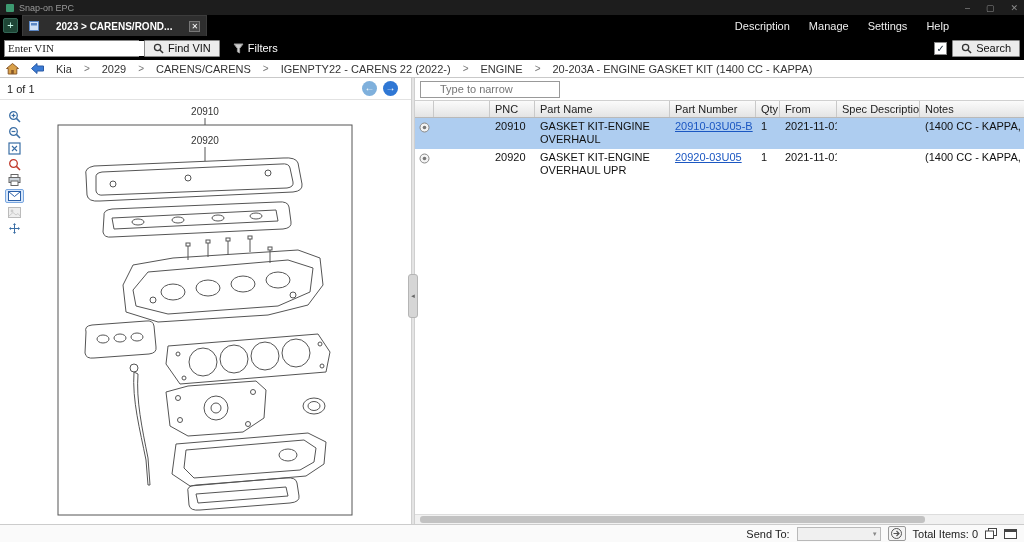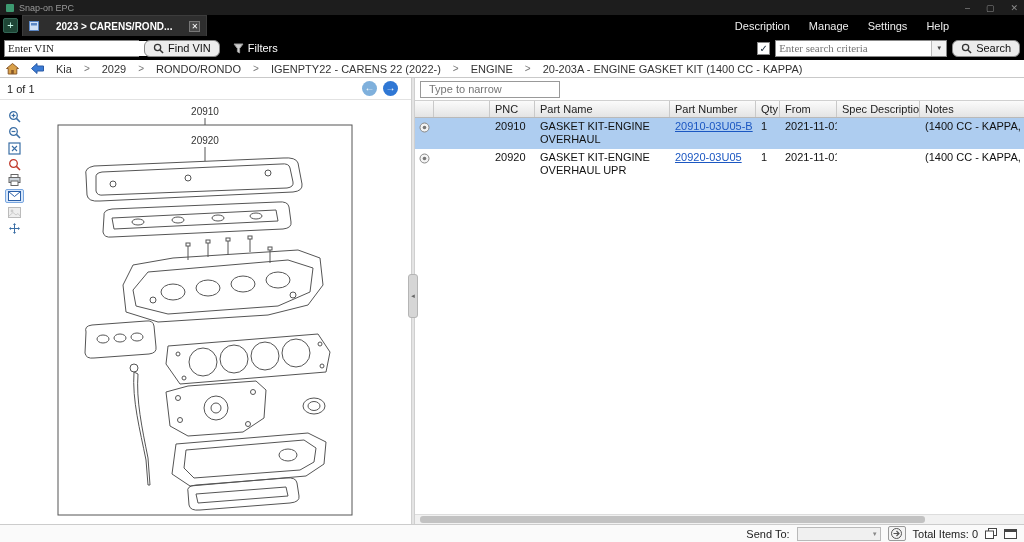--- a/index.html
+++ b/index.html
@@ -17,21 +17,21 @@
   .newtab{width:15px;height:15px;background:#1e4636;border:1px solid #365;color:#cfe;font-size:11px;line-height:13px;text-align:center;border-radius:2px}
   .tab{height:21px;margin-left:4px;background:#2e2e2e;color:#fff;display:flex;align-items:center;gap:17px;padding:0 6px;font-size:10px;font-weight:bold;border:1px solid #3c3c3c;border-bottom:none}
   .tab-close{width:11px;height:11px;background:#4a4a4a;border:1px solid #777;color:#fff;font-size:8px;line-height:9px;text-align:center;font-weight:normal}
   .tab-menu{margin-left:auto;display:flex;gap:19px;margin-right:72px;color:#eee;font-size:11px}
 
   
   .toolbar{position:absolute;top:36px;left:0;width:1024px;height:24px;background:#000;display:flex;align-items:center;padding:0 4px;gap:5px}
   .combo{display:flex;height:17px;background:#fff;border:1px solid #888}
   .combo input{border:none;outline:none;height:15px;font-family:Liberation Serif, serif;font-size:11px;padding:0 3px;color:#222}
   .combo .drop{width:15px;border-left:1px solid #bbb;background:#f2f2f2;color:#444;font-size:6px;display:flex;align-items:center;justify-content:center}
-  .tb-btn{height:17px;background:#ececec;border:1px solid #888;border-radius:6px;display:flex;align-items:center;gap:4px;padding:0 8px;font-size:11px;color:#111}
+  .tb-btn{height:17px;background:#ececec;border:1px solid #888;border-radius:1px;display:flex;align-items:center;gap:4px;padding:0 8px;font-size:11px;color:#111}
   .filters{display:flex;align-items:center;gap:4px;color:#fff;margin-left:8px}
   .spacer{flex:1}
   .checkbox{width:13px;height:13px;background:#fff;border:1px solid #888;color:#123;font-size:10px;line-height:11px;text-align:center}
 
   
   .breadcrumb{position:absolute;top:60px;left:0;width:1024px;height:18px;background:#fff;border-bottom:1px solid #c9c9c9;display:flex;align-items:center;gap:12px;padding:0 6px;color:#333}
   .crumb-sep{color:#777;font-size:10px}
 
   
   .main{position:absolute;top:78px;left:0;width:1024px;height:446px}
@@ -47,21 +47,21 @@
   .vt-icon.sel{background:#d8e7fa;border:1px solid #7aa7e0;border-radius:2px}
   .diagram-area{flex:1;position:relative}
   .diagram-area svg{position:absolute;left:10px;top:0}
   .diagram-area text{font-family:"Liberation Sans",sans-serif;font-size:10px;fill:#333}
 
   .splitter{position:absolute;left:411px;top:0;width:4px;height:446px;background:#e4e4e4;border-left:1px solid #cfcfcf;border-right:1px solid #cfcfcf}
   .splitter-handle{position:absolute;left:408px;top:196px;width:10px;height:44px;background:#d6d6d6;border:1px solid #b5b5b5;border-radius:3px;display:flex;align-items:center;justify-content:center;color:#666;font-size:6px;z-index:5}
 
   .right-panel{position:absolute;left:415px;top:0;width:609px;height:446px;background:#fff}
   .narrow-row{height:22px;display:flex;align-items:center;padding:0 5px}
-  .narrow-row input{width:140px;height:17px;border:1px solid #999;font-family:"Liberation Sans",sans-serif;font-size:11px;padding:0 8px;color:#333}
+  .narrow-row input{width:140px;height:17px;border:1px solid #999;font-family:"Liberation Sans",sans-serif;font-size:11px;padding:0 19px;color:#333}
   .grid{display:grid;grid-template-columns:19px 56px 45px 135px 86px 24px 57px 83px 1fr}
   .grid-header{height:18px;background:linear-gradient(#fbfbfb,#e4e4e4);border-top:1px solid #d0d0d0;border-bottom:1px solid #b9b9b9}
   .gh{border-right:1px solid #c9c9c9;padding:2px 0 0 5px;font-size:11px;color:#222;white-space:nowrap;overflow:hidden}
   .grid-row{height:31px}
   .grid-row.selected{background:#aecdf0}
   .gc{padding:2px 0 0 5px;font-size:11px;line-height:13px;overflow:hidden;color:#111}
   .gc.icon-cell{display:flex;align-items:flex-start;justify-content:center;padding:4px 0 0 0}
   .gc.nowrap{white-space:nowrap}
   .part-link{color:#1b57c2;text-decoration:underline;white-space:nowrap}
   .hscroll{position:absolute;left:0;right:0;bottom:0;height:10px;background:#f1f1f1;border-top:1px solid #ddd}
@@ -116,24 +116,20 @@
     <span>Find VIN</span>
   </button>
   <div class="filters">
     <svg width="11" height="11" viewBox="0 0 11 11">
         <path d="M1,1 L10,1 L6.6,5.5 L6.6,10 L4.4,8.8 L4.4,5.5 Z" fill="#cfcfcf" stroke="#9a9a9a"></path>
       </svg>
     <span>Filters</span>
   </div>
   <div class="spacer"></div>
   <div class="checkbox">✓</div>
-  <div class="combo" style="width:172px">
-    <input style="flex: 1 1 0%;" placeholder="Enter search criteria">
-    <span class="drop">▼</span>
-  </div>
   <button class="tb-btn">
     <svg width="11" height="11" viewBox="0 0 12 12">
         <circle cx="5" cy="5" r="3.4" fill="none" stroke="#333" stroke-width="1.4"></circle>
         <line x1="7.6" y1="7.6" x2="11" y2="11" stroke="#333" stroke-width="1.6"></line>
       </svg>
     <span>Search</span>
   </button>
 </div>
 
 <div class="breadcrumb">
@@ -141,21 +137,21 @@
       <path d="M6.5,0.5 L12.5,5.5 L10.8,5.5 L10.8,11 L2.2,11 L2.2,5.5 L0.5,5.5 Z" fill="#d9a14a" stroke="#8a5a2a"></path>
       <rect x="5.2" y="7" width="2.6" height="4" fill="#8a5a2a"></rect>
     </svg>
   <svg width="13" height="11" viewBox="0 0 13 11">
       <path d="M6,0.5 L6,3 L12.5,3 L12.5,8 L6,8 L6,10.5 L0.5,5.5 Z" fill="#3a7bd5" stroke="#2a5ba5"></path>
     </svg>
   <span>Kia</span>
   <span class="crumb-sep">&gt;</span>
   <span>2029</span>
   <span class="crumb-sep">&gt;</span>
-  <span>RONDO/RONDO</span>
+  <span>CARENS/CARENS</span>
   <span class="crumb-sep">&gt;</span>
   <span>IGENPTY22 - CARENS 22 (2022-)</span>
   <span class="crumb-sep">&gt;</span>
   <span>ENGINE</span>
   <span class="crumb-sep">&gt;</span>
   <span>20-203A - ENGINE GASKET KIT (1400 CC - KAPPA)</span>
 </div>
 
 <div class="main">
 

